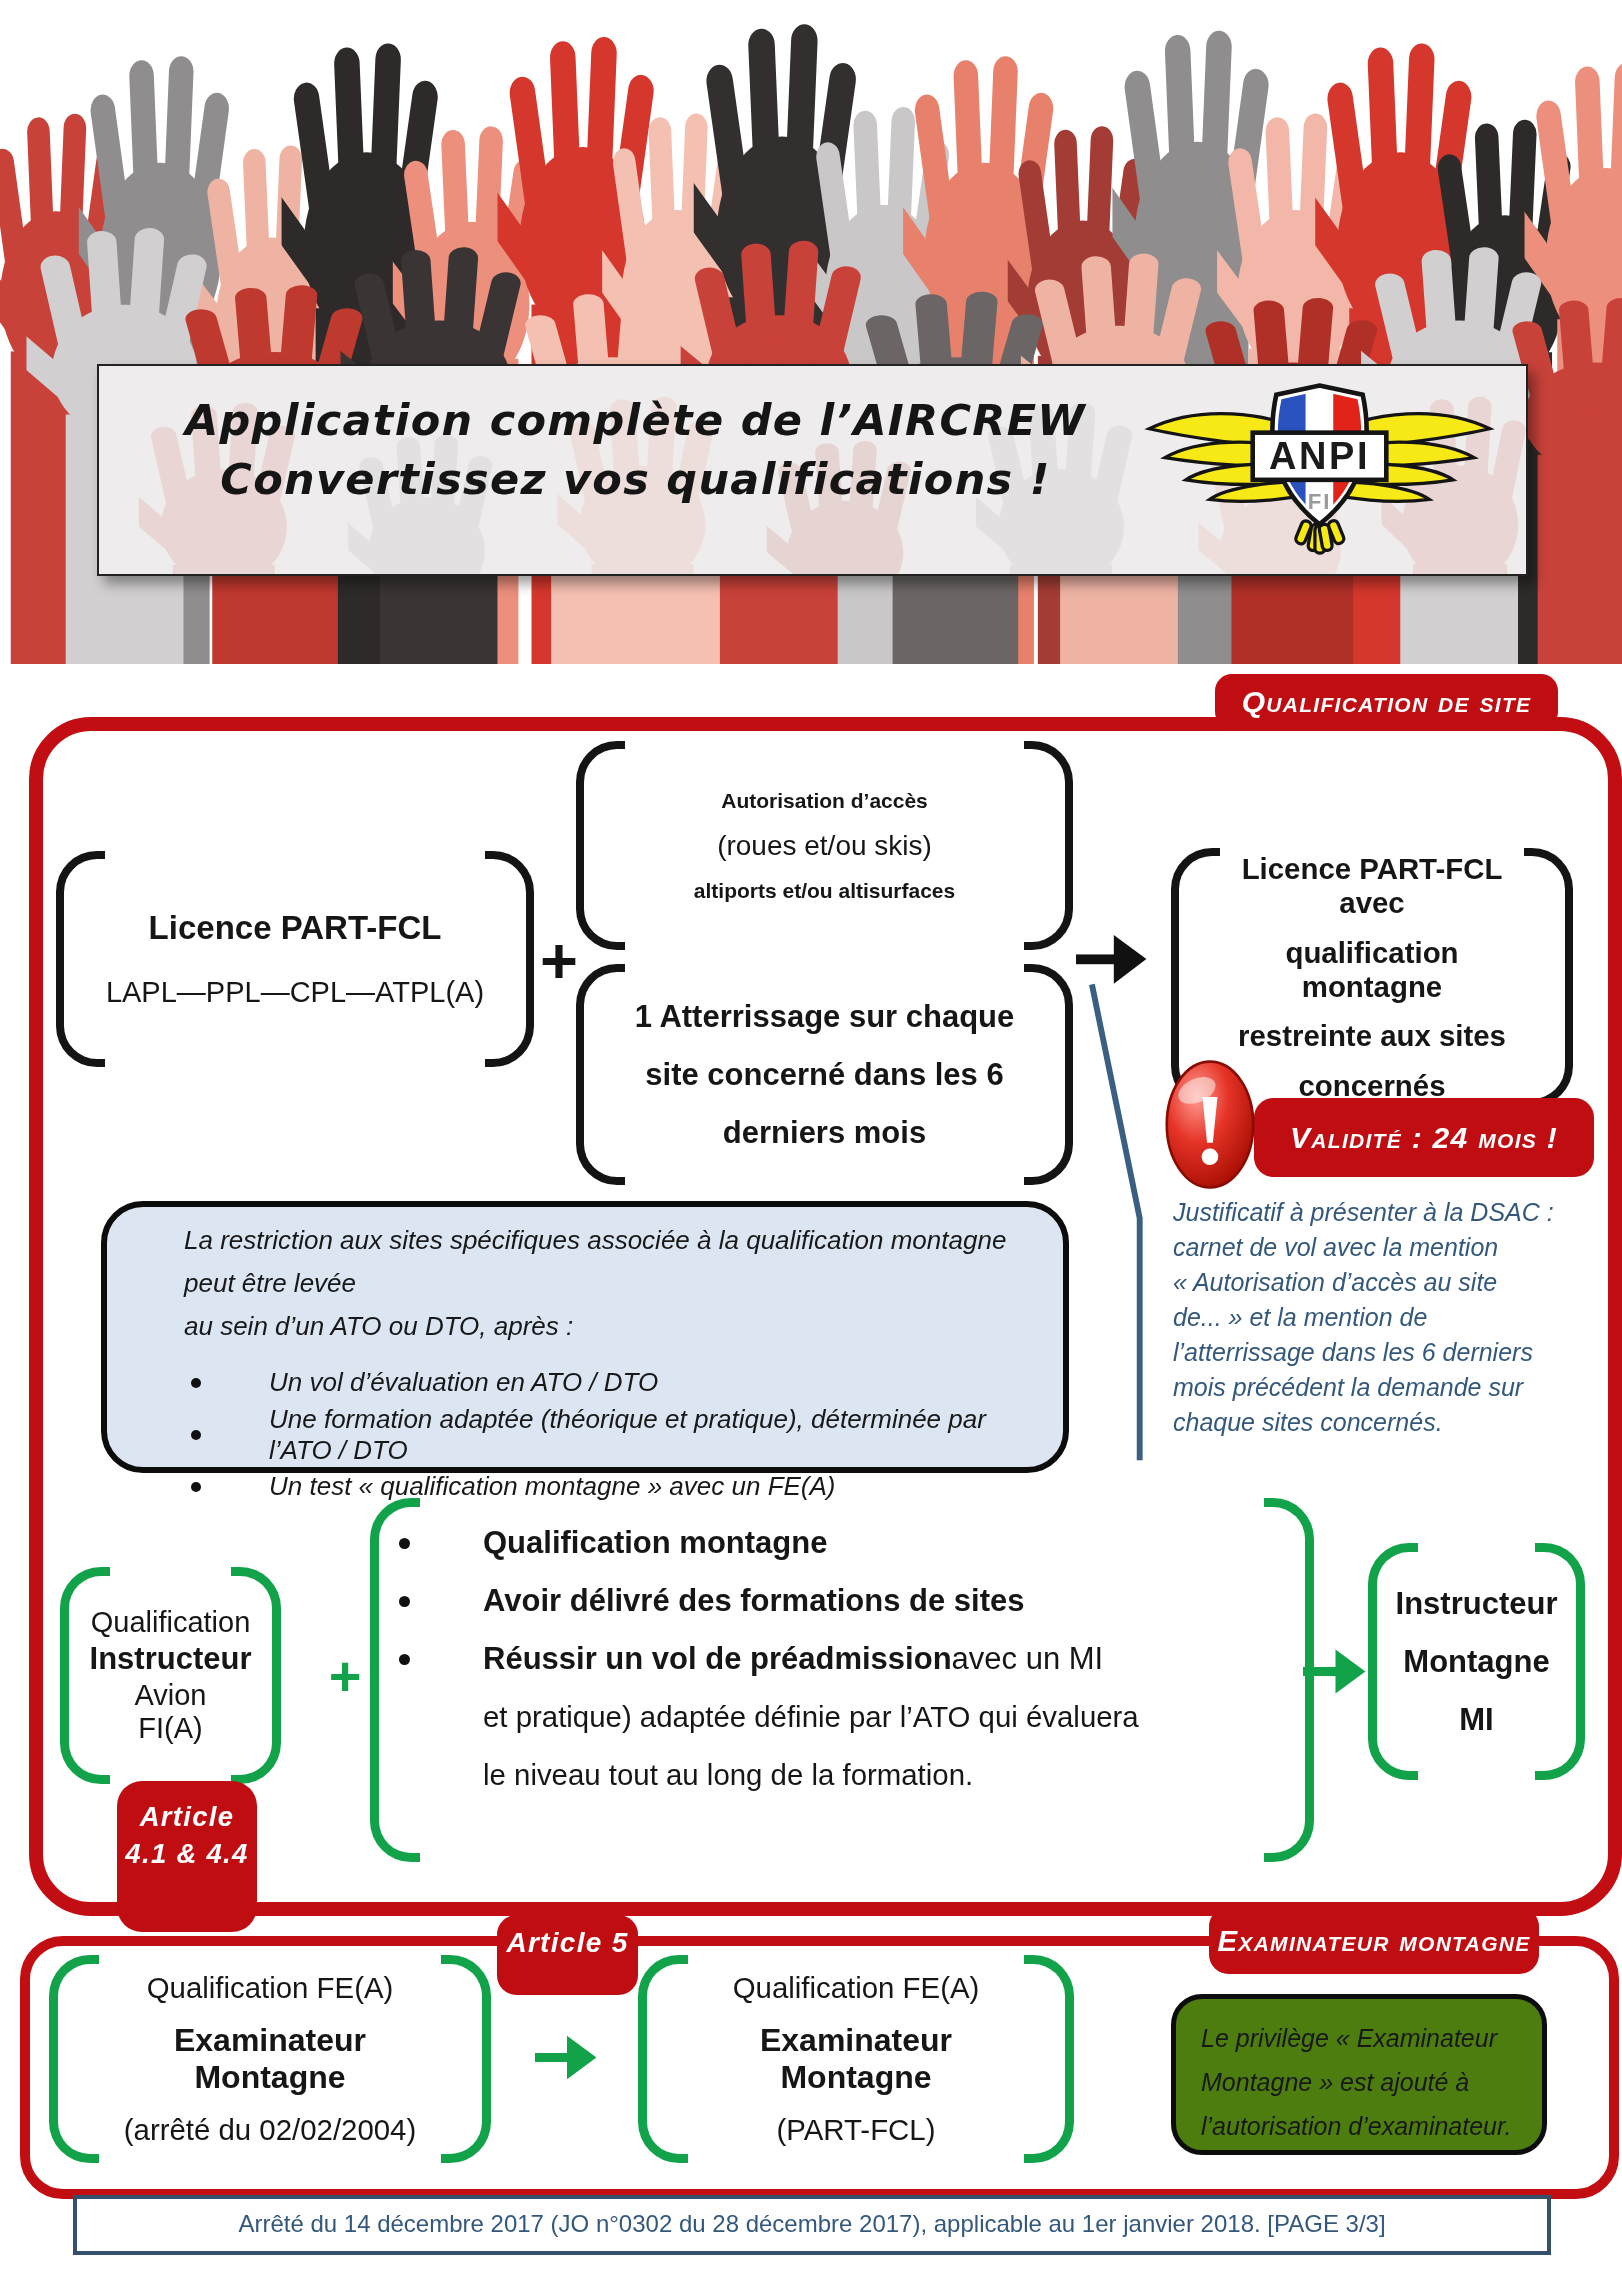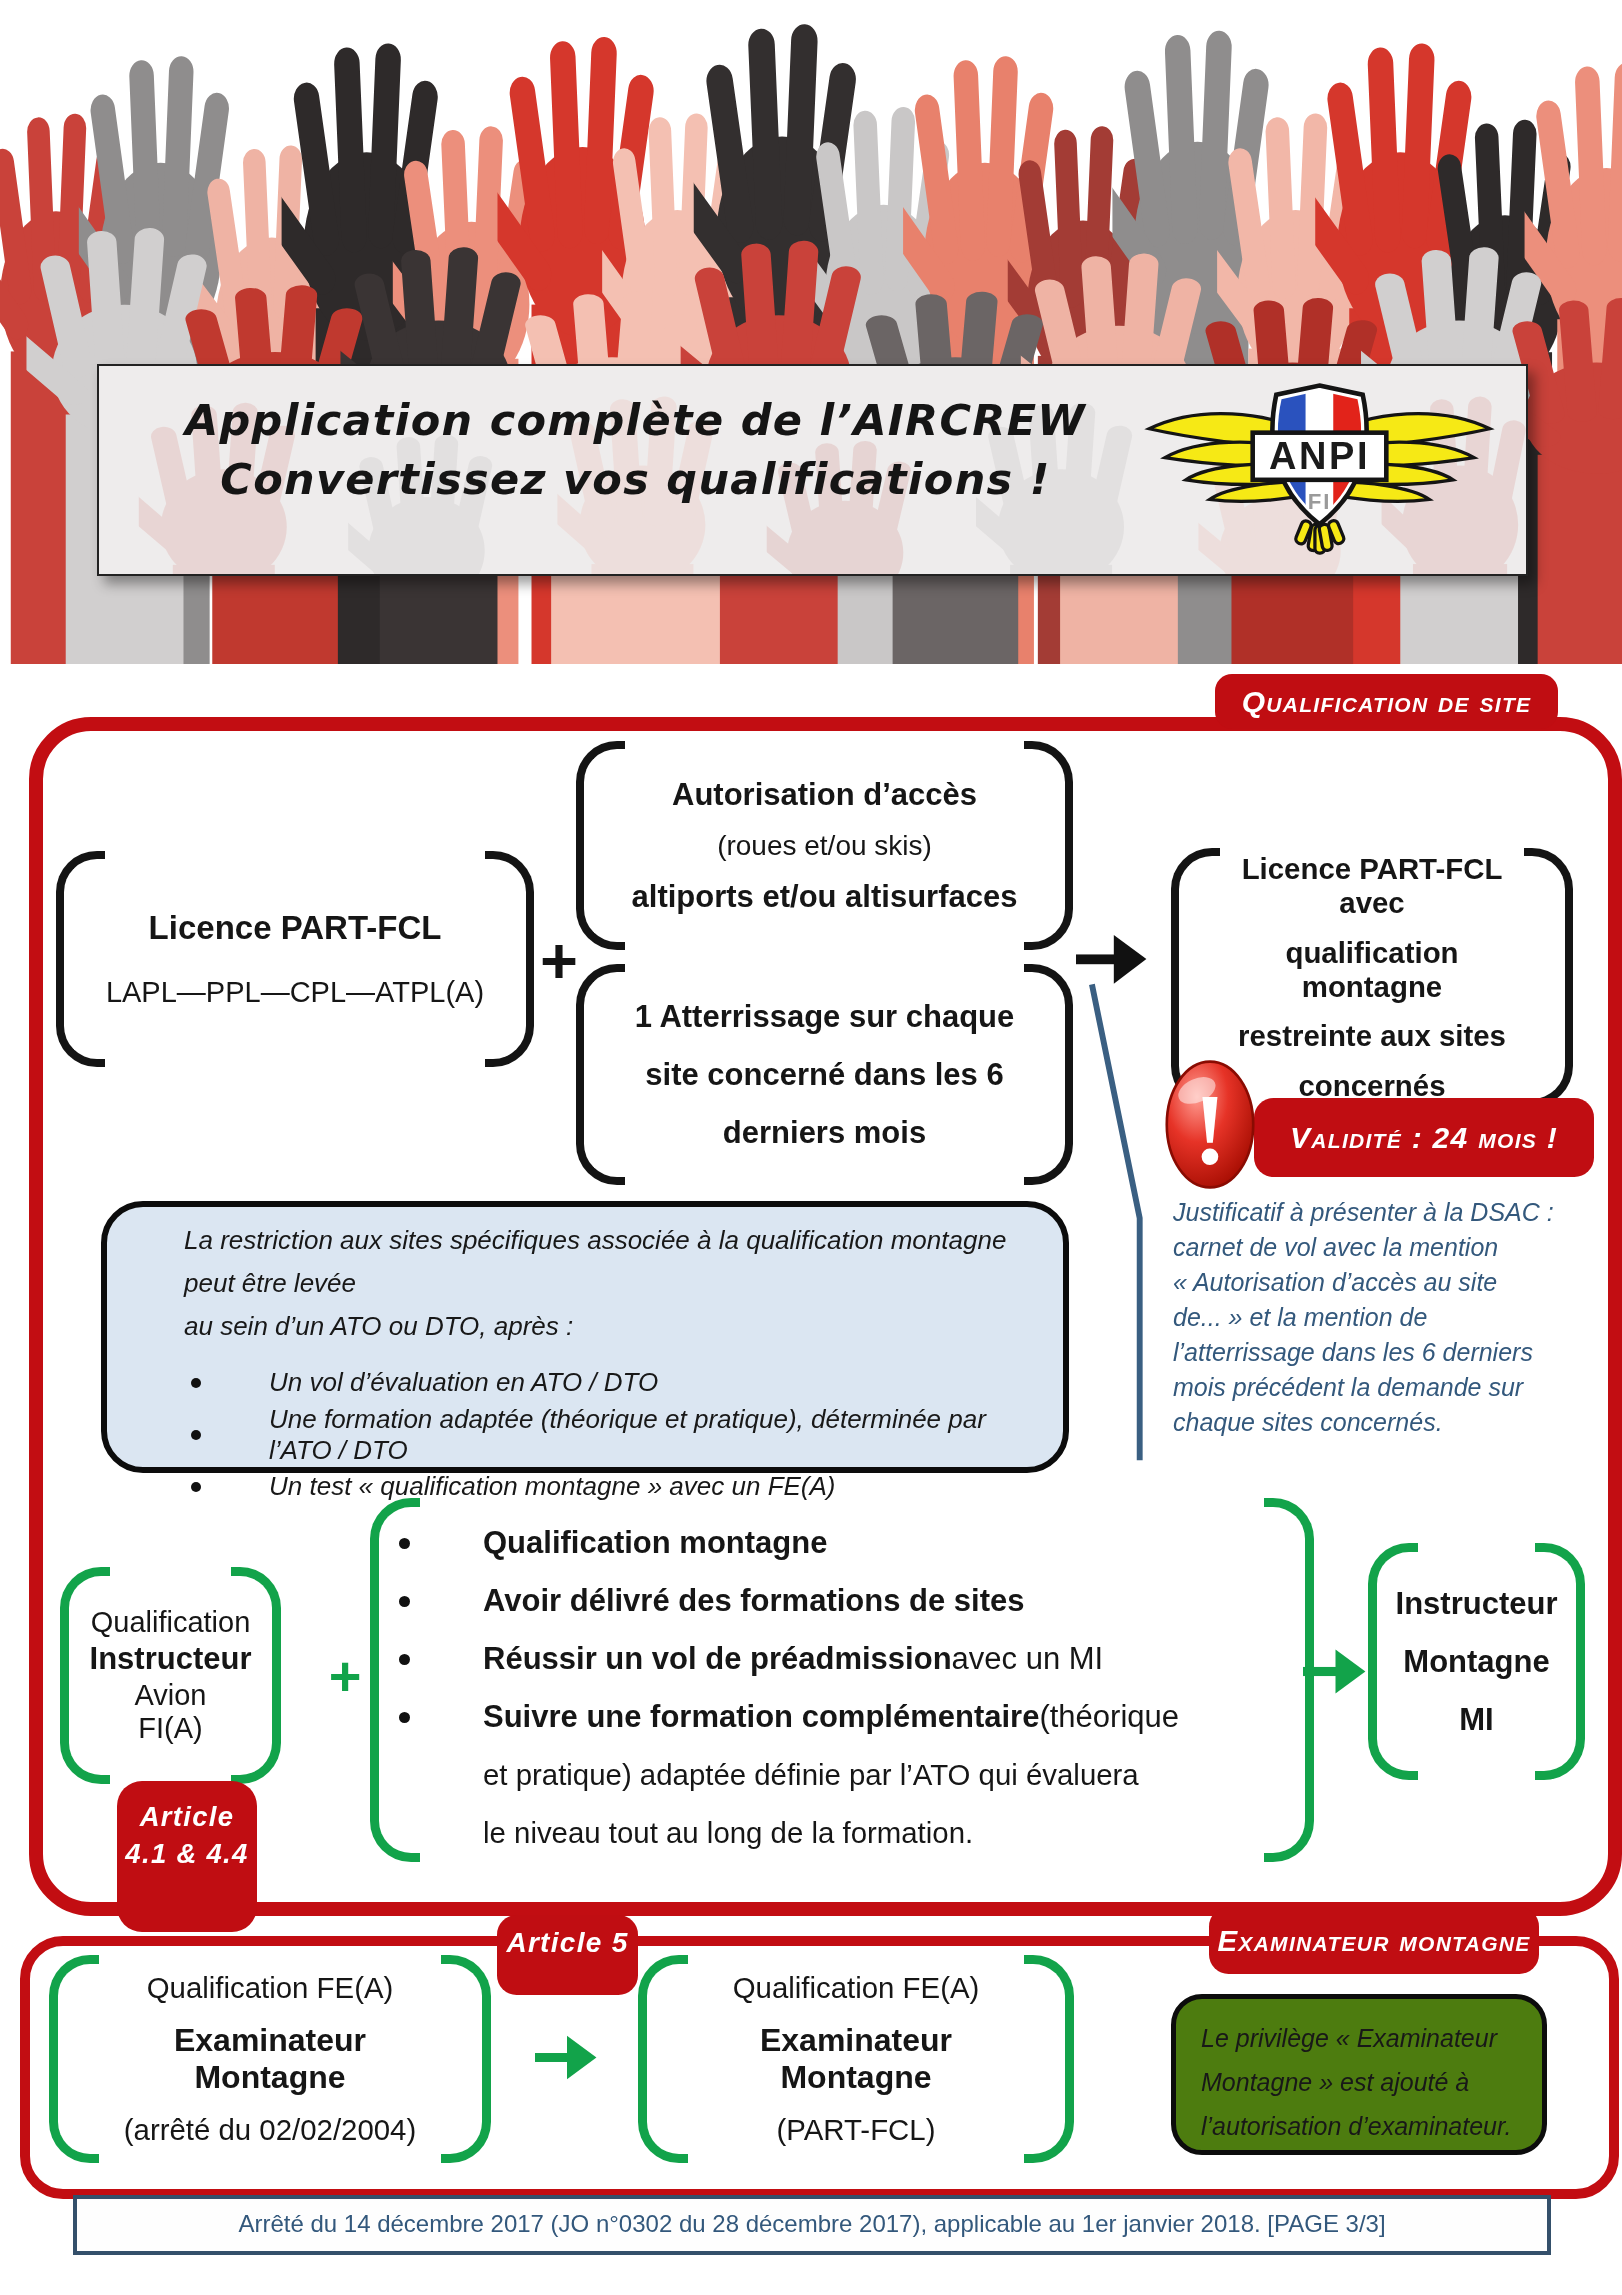--- a/index.html
+++ b/index.html
@@ -37,21 +37,21 @@
   .brk::before,.brk::after{content:"";position:absolute;top:0;bottom:0;width:41px;}
   .brk::before{left:0;border:8.5px solid var(--bc);border-right:none;border-radius:41px 0 0 41px;}
   .brk::after{right:0;border:8.5px solid var(--bc);border-left:none;border-radius:0 41px 41px 0;}
   .brk.g{--bc:#12a34a;}
   .brk.g::before,.brk.g::after{border-width:9.2px;}
   .b{font-weight:bold;}
 
   .brkA{left:56px;top:851px;width:478px;height:216px;row-gap:29px;font-size:29px;}
   .brkA .l1{font-size:33px;}
   .brkB{left:576px;top:741px;width:497px;height:209px;row-gap:17px;font-size:28px;}
-  .brkB .l1,.brkB .l3{font-size:31px;}
+  .brkB .l1,.brkB .l3{font-size:21px;}
   .brkC{left:576px;top:964px;width:497px;height:221px;row-gap:22px;font-size:31px;font-weight:bold;}
   .brkD{left:1171px;top:848px;width:402px;height:259px;row-gap:15.7px;font-size:29.4px;font-weight:bold;}
   .brkE{left:60px;top:1567px;width:221px;height:217px;row-gap:2px;font-size:29px;}
   .brkE .l2{font-size:31px;}
   .brkF{left:370px;top:1498px;width:944px;height:364px;justify-content:flex-start;
         padding:15.7px 52px 0 0;align-items:stretch;text-align:left;}
   .brkG{left:1368px;top:1543px;width:217px;height:237px;row-gap:22px;font-size:31px;font-weight:bold;}
   .brkH{left:49px;top:1955px;width:442px;height:208px;row-gap:17px;font-size:29.4px;}
   .brkH .l2{font-size:32px;}
   .brkI{left:638px;top:1955px;width:436px;height:208px;row-gap:17px;font-size:29.4px;}
@@ -279,24 +279,20 @@
     <div class="fl dot b">
         <span>Qualification montagne</span>
       </div>
     <div class="fl dot b">
         <span>Avoir délivré des formations de sites</span>
       </div>
     <div class="fl dot">
       <span class="b">Réussir un vol de préadmission</span>
       <span class="rest"> avec un MI</span>
     </div>
-    <div class="fl dot">
-      <span class="b">Suivre une formation complémentaire</span>
-      <span class="rest"> (théorique</span>
-    </div>
     <div class="fl cont">
         <span>et pratique) adaptée définie par l’ATO qui évaluera</span>
       </div>
     <div class="fl cont">
         <span>le niveau tout au long de la formation.</span>
       </div>
   </div>
 
   <svg class="arr" style="left:1303px;top:1644px;" width="65" height="55" viewBox="0 0 100 84">
     <rect x="0" y="35" width="56" height="14" fill="#12a34a"></rect>

